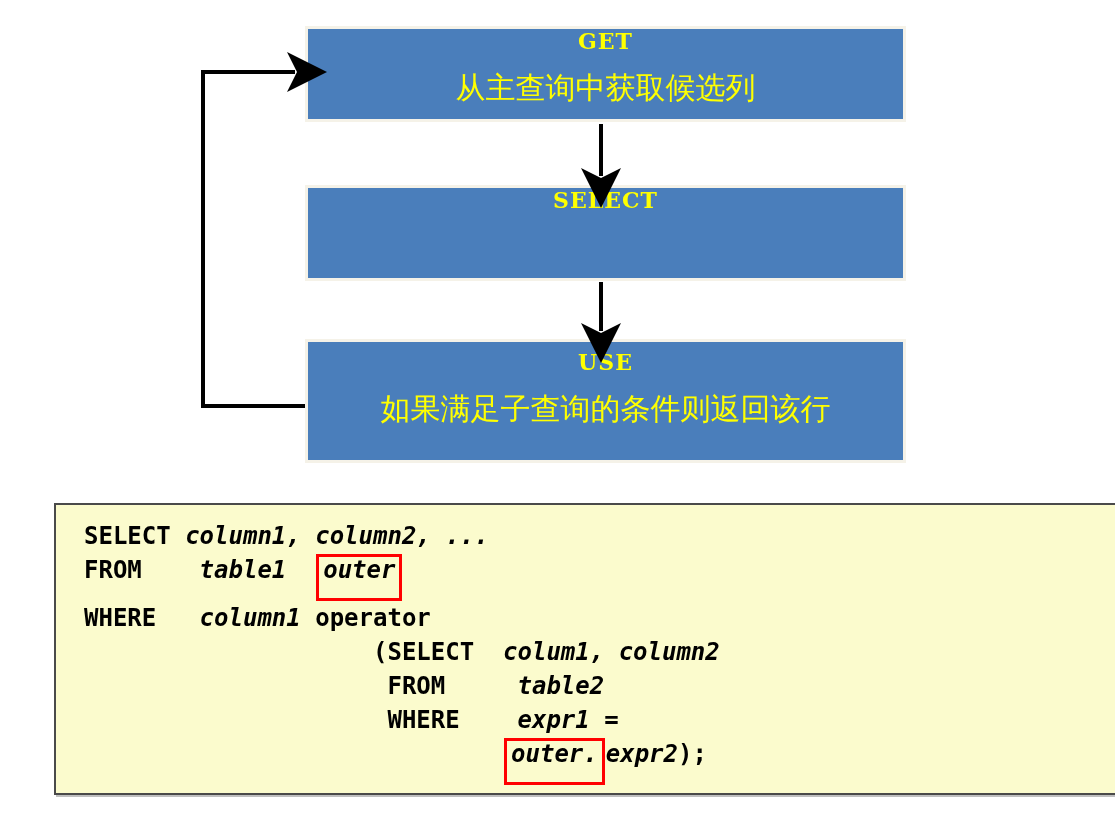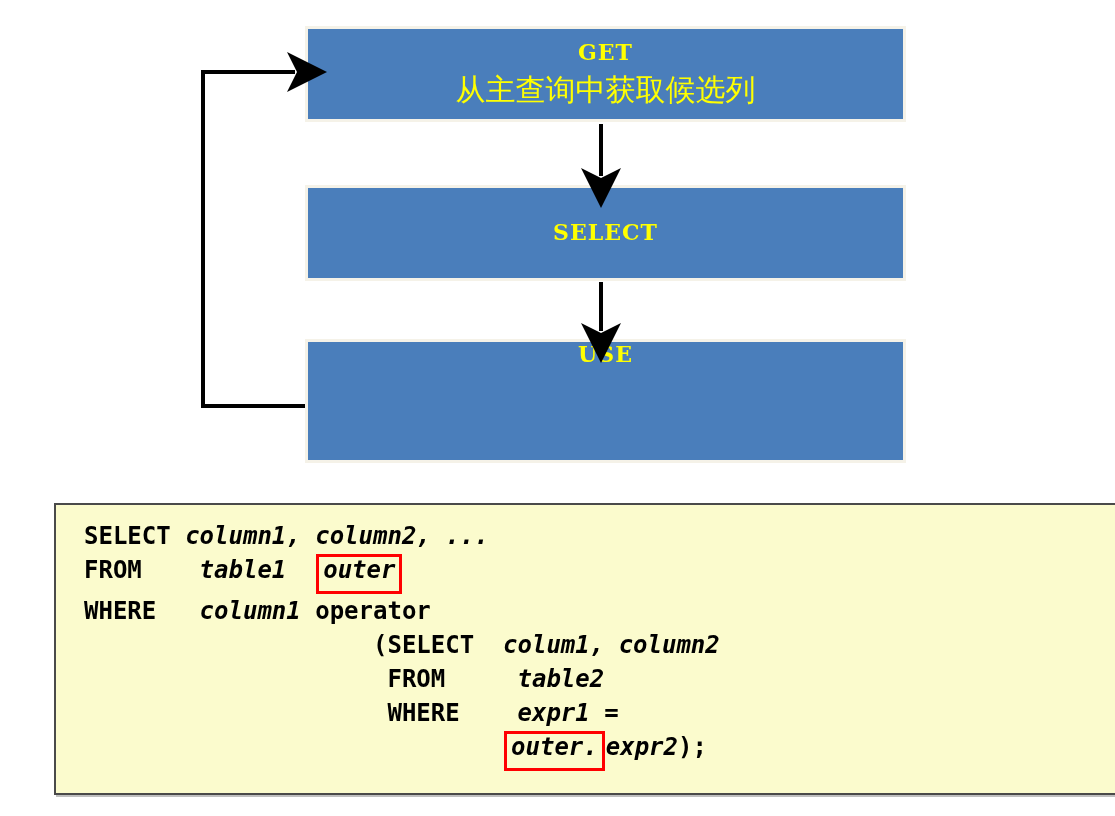--- a/index.html
+++ b/index.html
@@ -26,41 +26,40 @@
   .flow-box {
     position: absolute;
     left: 305px;
     width: 601px;
     background: #4a7ebb;
     border: 3px solid #f5f2e8;
     box-sizing: border-box;
     display: flex;
     flex-direction: column;
     align-items: center;
-    justify-content: center;
     color: #ffff00;
   }
   .flow-box .box-heading {
     font-family: "DejaVu Serif", "Liberation Serif", serif;
     font-weight: bold;
     font-size: 22px;
     letter-spacing: 1px;
     line-height: 1.15;
   }
   .flow-box .box-desc {
     font-family: "DejaVu Sans", sans-serif;
     font-size: 30px;
     line-height: 1.2;
-    margin-top: 6px;
+    margin-top: 16px;
     white-space: nowrap;
   }
 
   #box-get      { top: 26px;  height: 96px; }
   #box-execute  { top: 185px; height: 96px; }
-  #box-use      { top: 339px; height: 124px; justify-content: flex-start; padding-top: 0; }
+  #box-use      { top: 339px; height: 124px; justify-content: flex-start; padding-top: 8px; }
 
   .connector-svg {
     position: absolute;
     left: 0; top: 0;
     width: 1115px;
     height: 490px;
     overflow: visible;
     pointer-events: none;
   }
 
@@ -84,21 +83,21 @@
     font-weight: bold;
     line-height: 34px;
     color: #000000;
     white-space: pre;
   }
   #sql-code .ital {
     font-style: italic;
   }
   #sql-code .boxed {
     border: 3px solid #ff0000;
-    padding: 0 4px 8px 4px;
+    padding: 0 4px 15px 4px;
     margin: 0 1px;
     display: inline-block;
     line-height: 26px;
   }
 </style>
 </head>
 <body>
 
 <div id="flow-diagram">
 
@@ -106,20 +105,21 @@
     <div class="box-heading">GET</div>
     <div class="box-desc">从主查询中获取候选列</div>
   </div>
 
   <div class="flow-box" id="box-execute">
     <div class="box-heading">SELECT</div>
   </div>
 
   <div class="flow-box" id="box-use">
     <div class="box-heading">USE</div>
+    <div class="box-desc">如果满足子查询的条件则返回该行</div>
   </div>
 
   <svg class="connector-svg" viewBox="0 0 1115 490">
     <defs>
       <marker id="arrowhead-down" markerWidth="12" markerHeight="12" refX="2" refY="5" orient="auto" markerUnits="strokeWidth">
         <path d="M0,0 L10,5 L0,10 L2.5,5 z" fill="#000000"></path>
       </marker>
       <marker id="arrowhead-right" markerWidth="12" markerHeight="12" refX="2" refY="5" orient="auto" markerUnits="strokeWidth">
         <path d="M0,0 L10,5 L0,10 L2.5,5 z" fill="#000000"></path>
       </marker>

